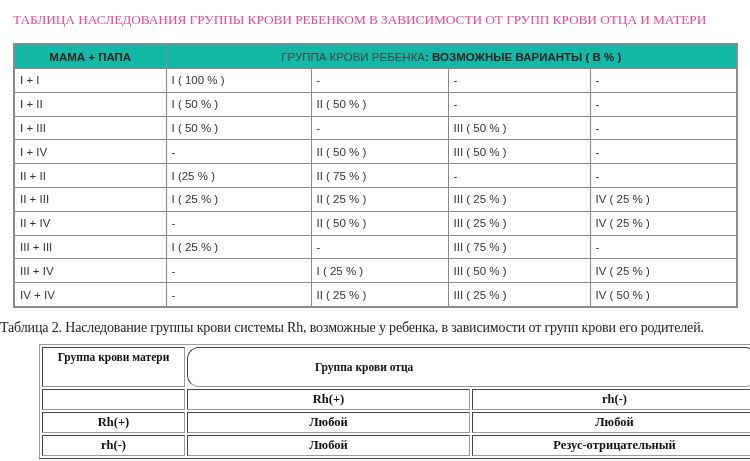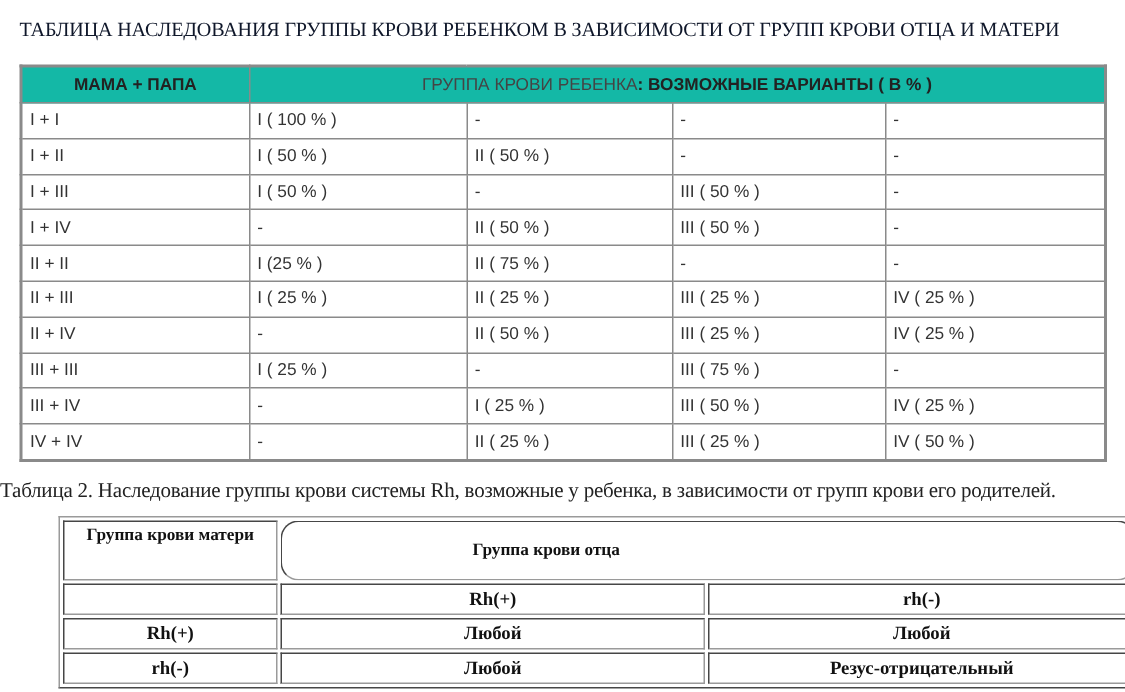--- a/index.html
+++ b/index.html
@@ -13,21 +13,21 @@
     body {
       position: relative;
       color: #222;
     }
     .title1 {
       position: absolute;
       left: 13px;
       top: 12px;
       font-family: "Liberation Serif", serif;
       font-size: 13.4px;
-      color: #0f172a;
+      color: #ec4899;
       white-space: nowrap;
       letter-spacing: -0.1px;
     }
     table.t1 {
       position: absolute;
       left: 13px;
       top: 43px;
       width: 723px;
       border-collapse: collapse;
       font-family: "Liberation Sans", sans-serif;

